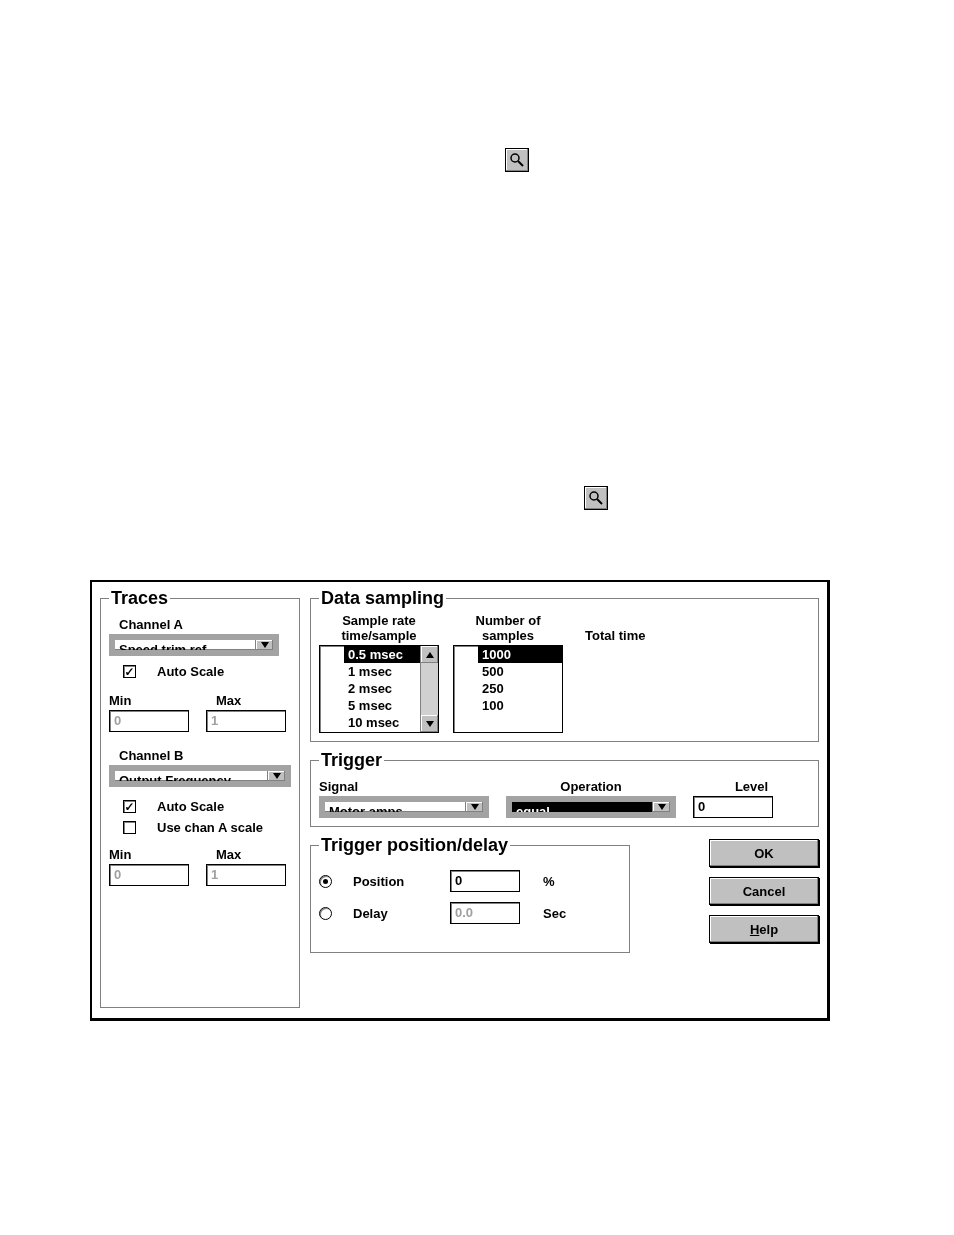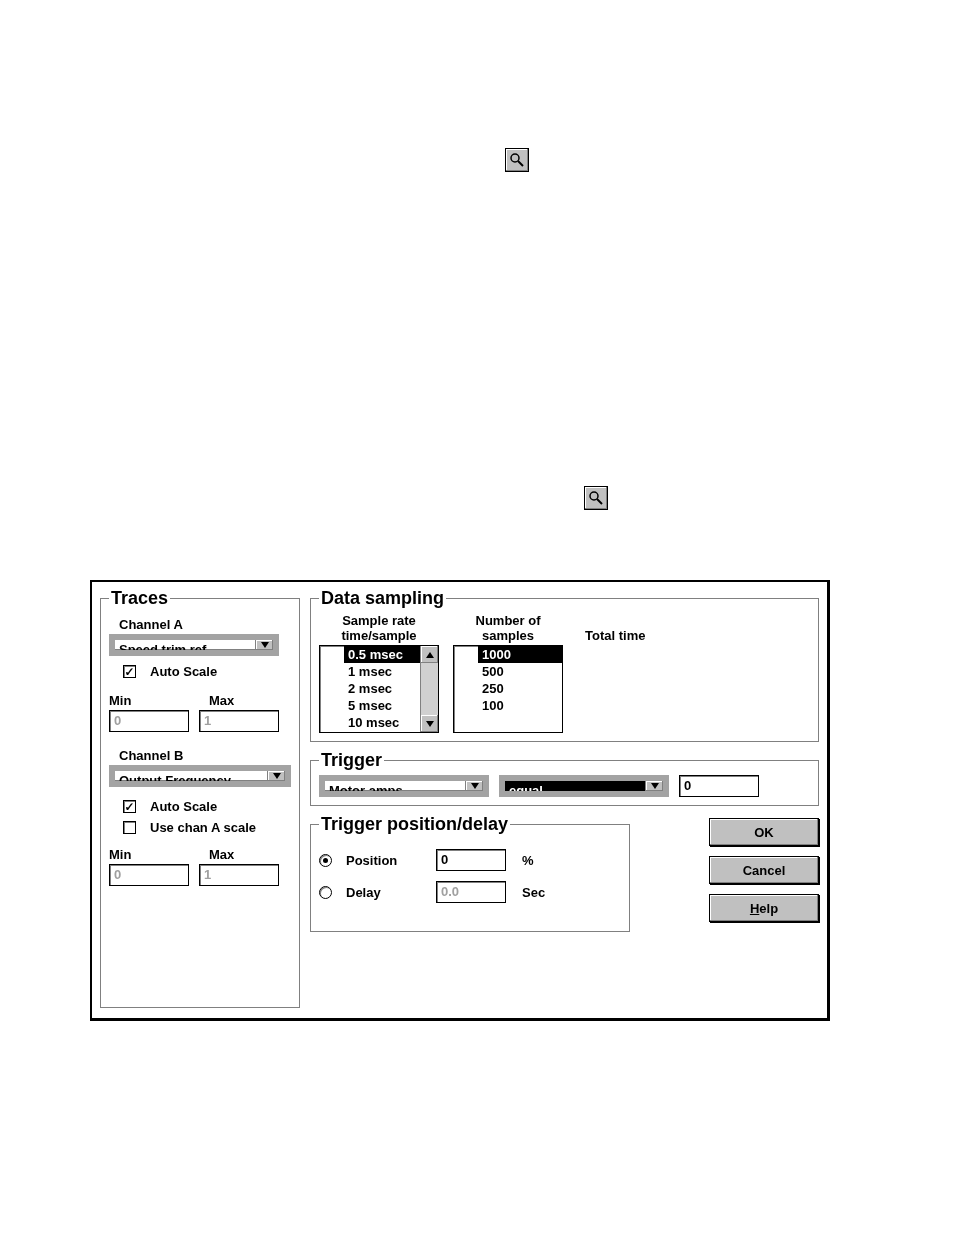--- a/index.html
+++ b/index.html
@@ -80,21 +80,21 @@
     margin: 0 0 0 0;
     padding: 4px 8px 8px 8px;
     position: relative;
   }
   fieldset.group > legend {
     font-weight: bold;
     font-size: 18px;
     padding: 0 2px;
   }
   .lbl { font-weight: bold; font-size: 13px; margin: 4px 0 2px; }
-  .row { display: flex; gap: 10px; align-items: center; }
+  .row { display: flex; gap: 17px; align-items: center; }
   .combo {
     display: flex;
     align-items: stretch;
     border: 6px solid #a3a3a3;
     box-shadow: inset -1px -1px 0 #808080, inset 1px 1px 0 #fff;
     background: #fff;
     height: 22px;
     width: 170px;
   }
   .combo .txt {
@@ -307,20 +307,31 @@
             </div>
           </div>
           <div style="flex:1;">
             <div class="hdr" style="text-align:left; margin-left:8px; margin-top:15px;">Total time</div>
           </div>
         </div>
       </fieldset>
 
       <fieldset class="group">
         <legend>Trigger</legend>
+        <div class="row" style="align-items:flex-end;">
+          <div style="width:170px;">
+            <div class="lbl">Signal</div>
+          </div>
+          <div style="width:170px;">
+            <div class="lbl" style="text-align:center;">Operation</div>
+          </div>
+          <div style="flex:1;">
+            <div class="lbl" style="text-align:center;">Level</div>
+          </div>
+        </div>
         <div class="row">
           <div class="combo" style="width:170px;">
             <div class="txt">Motor amps</div>
             <div class="ddbtn">
                   <svg viewBox="0 0 8 8">
                     <polygon points="0,1 8,1 4,7" fill="#000"></polygon>
                   </svg>
                 </div>
           </div>
           <div class="combo" style="width:170px;">

